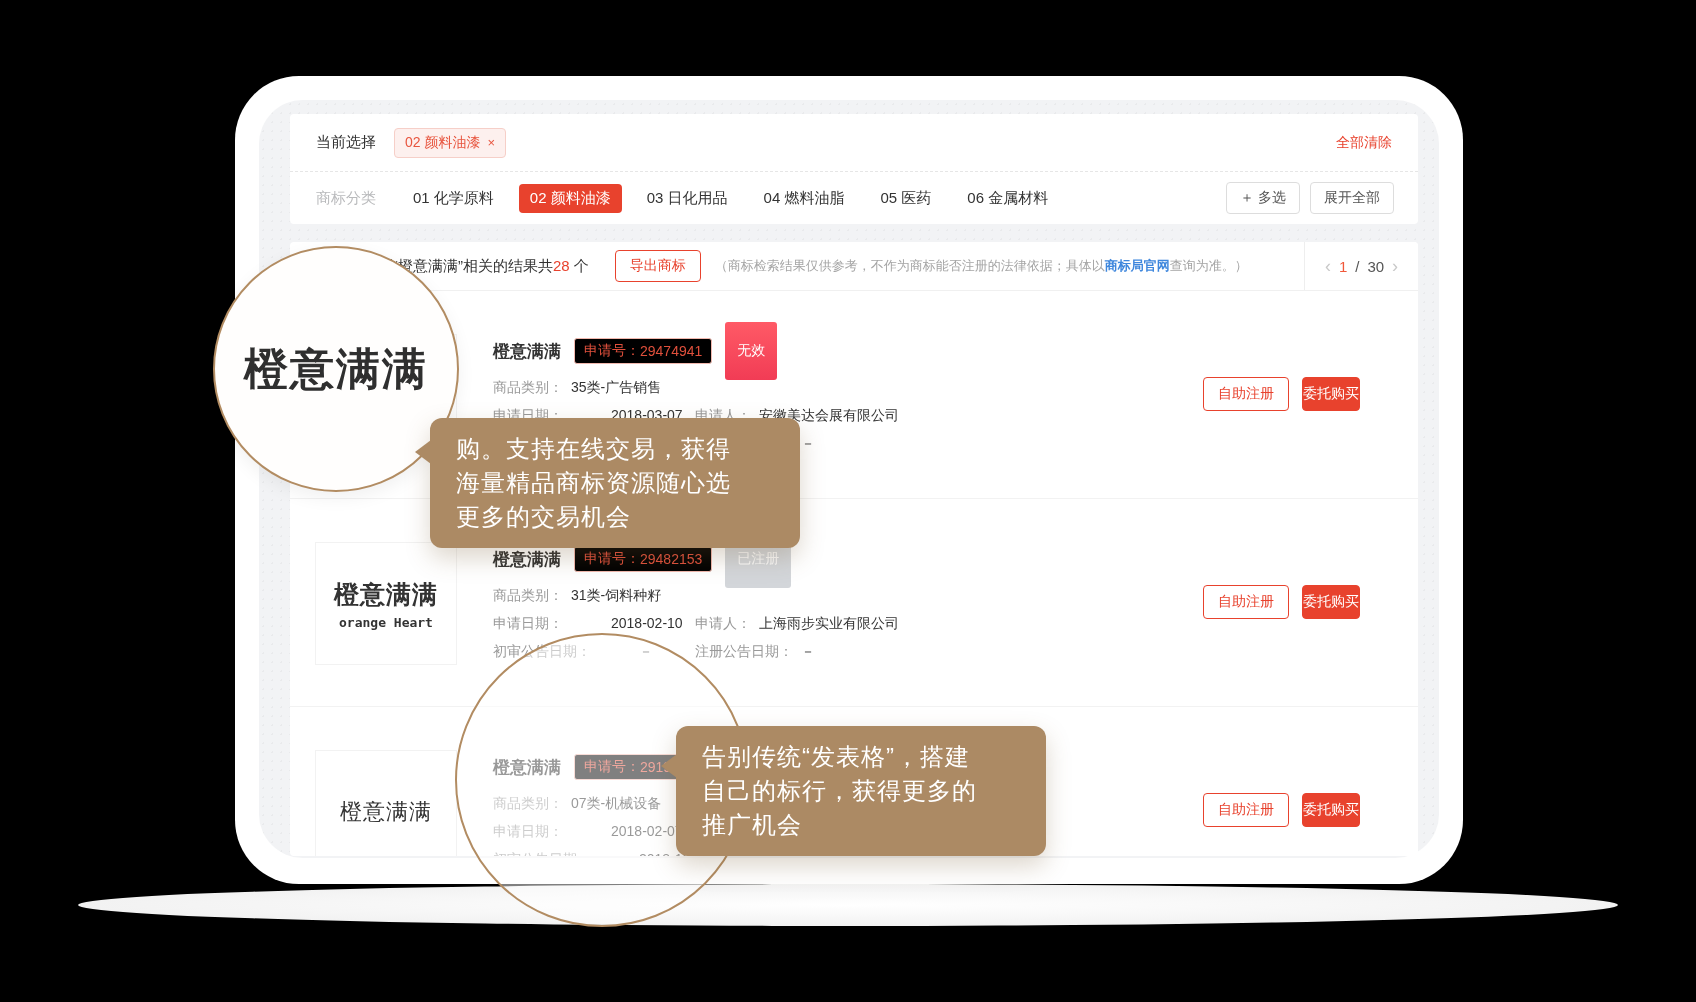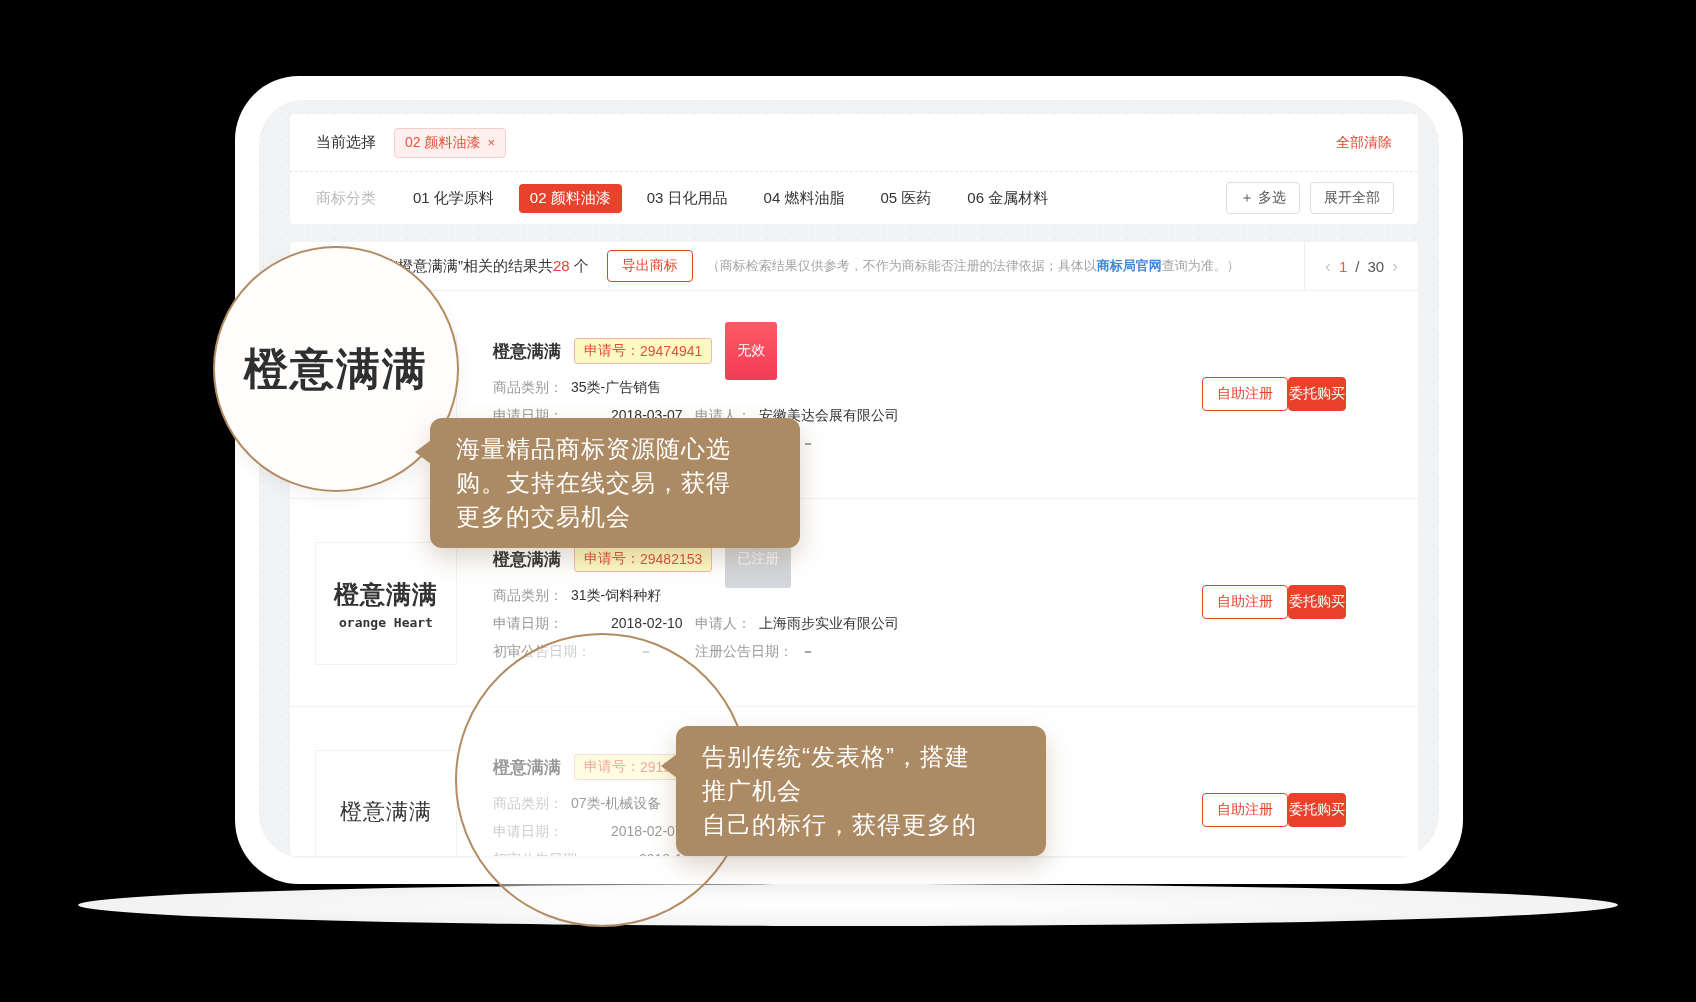--- a/index.html
+++ b/index.html
@@ -61,21 +61,21 @@
     position:absolute;left:55px;top:166px;width:1128px;height:614px;
     background:#fff;border-radius:4px;overflow:hidden;
   }
   .results-header{
     height:48px;display:flex;align-items:center;padding-left:28px;
     border-bottom:1px solid #f0f0f0;position:relative;
   }
   .summary{font-size:15px;color:#333;white-space:nowrap;}
   .summary .count{color:#e8422d;}
   .export-btn{
-    margin-left:18px;border:1px solid #e8422d;color:#e8422d;background:#fff;
+    margin-left:26px;border:1px solid #e8422d;color:#e8422d;background:#fff;
     border-radius:4px;font-size:14px;padding:6px 14px;cursor:pointer;font-family:inherit;
     white-space:nowrap;
   }
   .disclaimer{margin-left:14px;font-size:13px;color:#a5a5a5;white-space:nowrap;}
   .disclaimer .blue{color:#3f87dd;font-weight:bold;cursor:pointer;}
   .pager{
     position:absolute;right:0;top:0;width:113px;height:48px;
     border-left:1px solid #eee;display:flex;align-items:center;justify-content:center;
     gap:8px;font-size:15px;background:#fff;
   }
@@ -89,36 +89,36 @@
     border:1px solid #f2f2f2;display:flex;flex-direction:column;
     align-items:center;justify-content:center;background:#fff;
   }
   .thumb-text{font-size:22px;color:#333;letter-spacing:1px;white-space:nowrap;}
   .thumb-text.calli{font-family:"DejaVu Serif","Liberation Serif",serif;font-size:25px;font-weight:bold;}
   .thumb-sub{font-family:"DejaVu Sans Mono","Liberation Mono",monospace;font-size:13px;font-weight:bold;color:#333;margin-top:4px;}
   .details{position:absolute;left:203px;top:46px;}
   .title-line{display:flex;align-items:center;gap:13px;height:28px;}
   .tm-name{font-size:17px;font-weight:bold;color:#333;}
   .appno-badge{
-    display:inline-flex;align-items:center;background:#fef9c3;border:1px solid #f1b8ae;
+    display:inline-flex;align-items:center;background:#000000;border:1px solid #f1b8ae;
     border-radius:3px;padding:3px 9px;font-size:14px;color:#e0503c;white-space:nowrap;
   }
   .status{
     display:inline-flex;align-items:center;border-radius:3px;
     padding:20px 12px;font-size:14px;color:#fff;white-space:nowrap;
   }
   .status.invalid{background:linear-gradient(180deg,#ff5a66,#f13c55);}
   .status.registered{background:#d3d6da;color:#fbfbfb;}
   .dline{display:flex;margin-top:9px;font-size:14px;line-height:19px;}
   .dline.first{margin-top:13px;}
   .dcol{display:flex;}
   .dcol.c1{width:202px;gap:40px;}
   .lbl{color:#999;white-space:nowrap;}
   .val{color:#333;margin-left:8px;white-space:nowrap;}
-  .actions{position:absolute;right:72px;top:86px;display:flex;gap:0;}
+  .actions{position:absolute;right:58px;top:86px;display:flex;gap:13px;}
   .btn-outline{
     border:1px solid #e8422d;color:#e8422d;background:#fff;border-radius:4px;
     font-size:14px;padding:7px 14px;cursor:pointer;font-family:inherit;white-space:nowrap;
   }
   .btn-solid{
     border:1px solid #e8422d;color:#fff;background:#e8422d;border-radius:4px;
     font-size:14px;padding:7px 0;cursor:pointer;font-family:inherit;white-space:nowrap;
   }
   
   .magnifier1{
@@ -329,23 +329,23 @@
   </div>
 </div>
 
 <div class="magnifier1">
   <span class="big">橙意满满</span>
 </div>
 <div class="magnifier2"></div>
 
 <div class="tooltip tooltip1">
   <span class="arrow"></span>
+  <div>购。支持在线交易，获得</div>
   <div>海量精品商标资源随心选</div>
-  <div>购。支持在线交易，获得</div>
   <div>更多的交易机会</div>
 </div>
 
 <div class="tooltip tooltip2">
   <span class="arrow"></span>
   <div>告别传统“发表格”，搭建</div>
+  <div>自己的标行，获得更多的</div>
   <div>推广机会</div>
-  <div>自己的标行，获得更多的</div>
 </div>
 
 </body></html>

